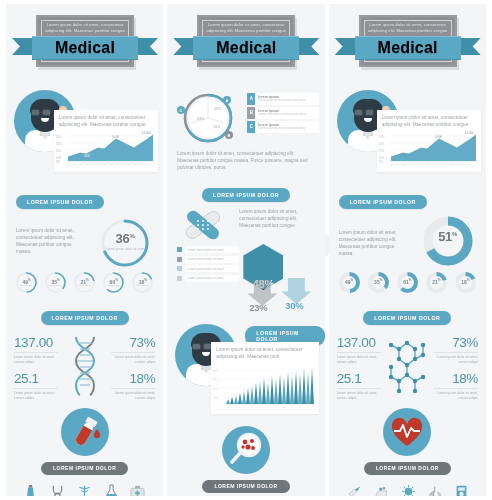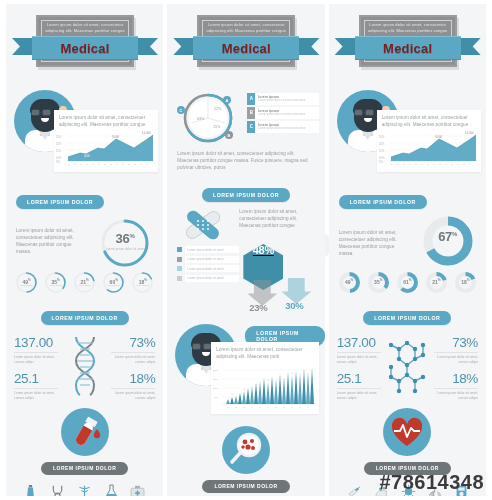--- a/index.html
+++ b/index.html
@@ -43,21 +43,21 @@
   .ribbon-tail.l{left:0;clip-path:polygon(0 0,100% 0,100% 100%,0 100%,8px 50%);}
   .ribbon-tail.r{right:0;clip-path:polygon(0 0,100% 0,100% 100%,0 100%,0 50%);
      clip-path:polygon(0 0,100% 0,calc(100% - 8px) 50%,100% 100%,0 100%);}
   .ribbon-body{
     position:absolute;left:20px;right:20px;top:0;height:22px;
     background:#5ba8c4;
     border-top:1px solid #7dc0d6;border-bottom:1px solid #4a92ad;
     display:flex;align-items:center;justify-content:center;
   }
   .ribbon-title{
-    color:#7f1d1d;font-size:13px;font-weight:bold;letter-spacing:.2px;
+    color:#000000;font-size:16px;font-weight:bold;letter-spacing:.2px;
     text-shadow:0 1px 0 rgba(0,0,0,.18);
   }
 
   
   .pill{
     background:#5ba8c4;color:#fff;border-radius:9px;
     font-size:5.2px;font-weight:bold;letter-spacing:.55px;
     padding:4px 11px;display:inline-block;
     box-shadow:0 1px 1px rgba(0,0,0,.07);
   }
@@ -122,21 +122,21 @@
   .fcircle{width:48px;height:48px;border-radius:50%;background:#5ba8c4;margin:0 auto;position:relative;}
   .fpill{
     display:inline-block;background:#6f7679;color:#fff;border-radius:8px;
     font-size:5px;font-weight:bold;letter-spacing:.5px;padding:3.5px 12px;
     margin-top:-9px;position:relative;z-index:3;
   }
   .ficons{display:flex;justify-content:space-around;align-items:center;padding:9px 12px 6px;}
   .hex{
     position:absolute;width:40px;height:46px;
     clip-path:polygon(50% 0,100% 25%,100% 75%,50% 100%,0 75%,0 25%);
-    display:flex;align-items:flex-start;justify-content:center;text-decoration:underline;
+    display:flex;align-items:flex-end;justify-content:center;text-decoration:underline;
   }
   .hex-t{font-size:11px;font-weight:bold;color:#fff;letter-spacing:-.3px;}
   .arrow-d{position:absolute;width:30px;height:26px;clip-path:polygon(22% 0,78% 0,78% 52%,100% 52%,50% 100%,0 52%,22% 52%);}
   .arr-lbl{position:absolute;font-size:9.5px;font-weight:bold;letter-spacing:-.3px;}
 
   
   .bars{position:relative;height:56px;}
 
   
   .lg-row{display:flex;align-items:stretch;margin-bottom:2.5px;}
@@ -681,21 +681,21 @@
         <span class="pill">LOREM IPSUM DOLOR</span>
       </div>
 
       <div style="position:relative;height:58px;">
         <div class="lorem" style="position:absolute;left:10px;top:16px;width:66px;">Lorem ipsum dolor sit amet, consectetuer adipiscing elit. Maecenas porttitor congue massa.</div>
         <div class="donut-big" style="position:absolute;left:92px;top:1px;">
           <svg viewBox="0 0 54 54" width="54" height="54">
             <circle cx="27" cy="27" r="20" fill="none" stroke="#e8ebec" stroke-width="9"></circle>
             <circle cx="27" cy="27" r="20" fill="none" stroke="#5ba8c4" stroke-width="9" stroke-dasharray="84 42" transform="rotate(-90 27 27)"></circle>
           </svg>
-          <div class="donut-num"><span>67</span><sup>%</sup></div>
+          <div class="donut-num"><span>51</span><sup>%</sup></div>
         </div>
       </div>
 
       <div class="sm-row" style="padding-bottom:6px;">
         <div class="sm-d">
           <svg viewBox="0 0 23 23" width="23" height="23">
             <circle cx="11.5" cy="11.5" r="8.5" fill="none" stroke="#e8ebec" stroke-width="4"></circle>
             <circle cx="11.5" cy="11.5" r="8.5" fill="none" stroke="#5ba8c4" stroke-width="4" stroke-dasharray="26 28" transform="rotate(-90 11.5 11.5)"></circle>
           </svg>
           <div class="sm-n"><span>49</span><sup>%</sup></div>
@@ -827,14 +827,13 @@
           <svg viewBox="0 0 16 18" width="13" height="15">
             <rect x="2" y="2" width="12" height="15" rx="1.5" fill="#5ba8c4"></rect>
             <rect x="4" y="4" width="8" height="4" fill="#ffffff" opacity=".8"></rect>
             <circle cx="8" cy="12" r="2.6" fill="#ffffff" opacity=".85"></circle>
           </svg>
         </div>
       </div>
     </div>
   </div>
 
-  <div class="watermark">#78614348</div>
 </div>
 
 </body></html>

